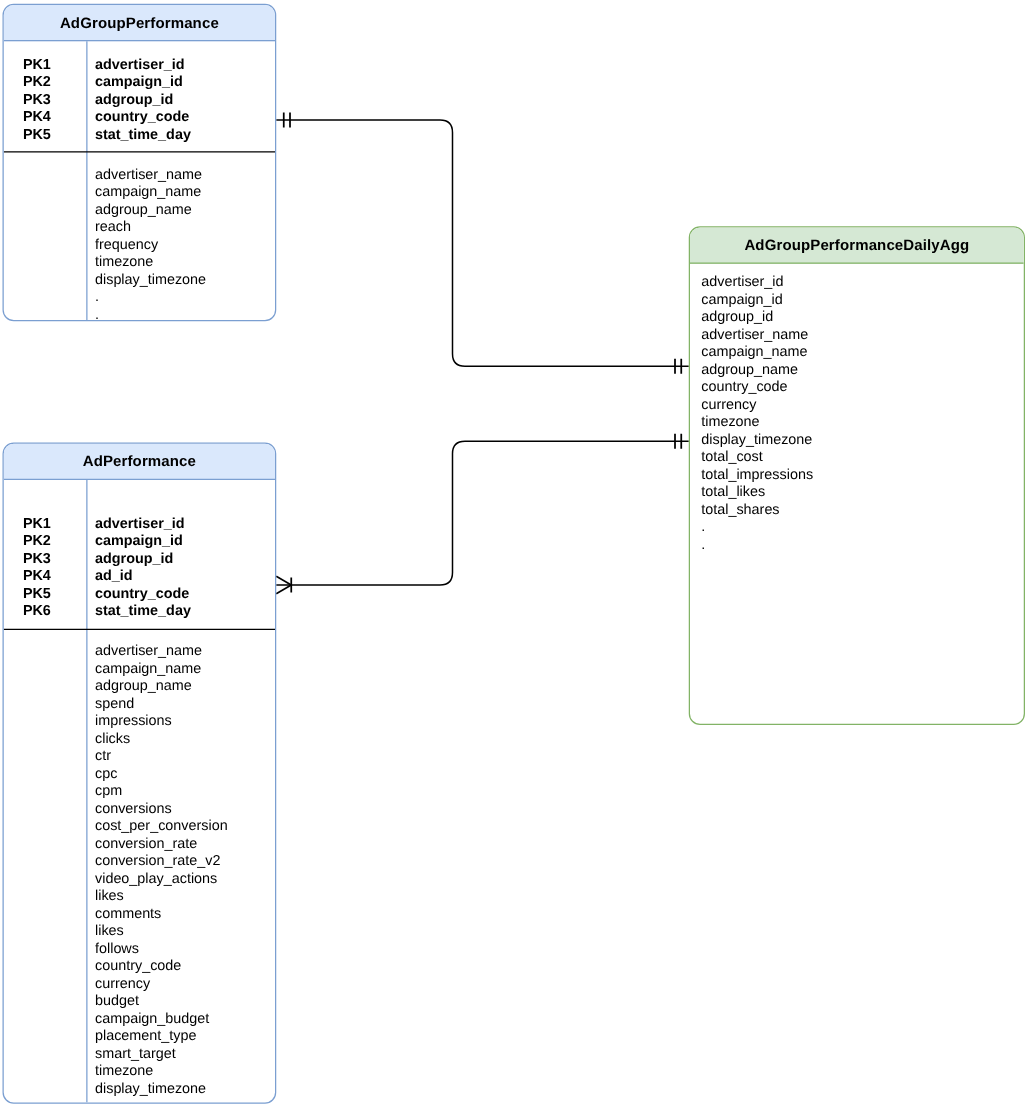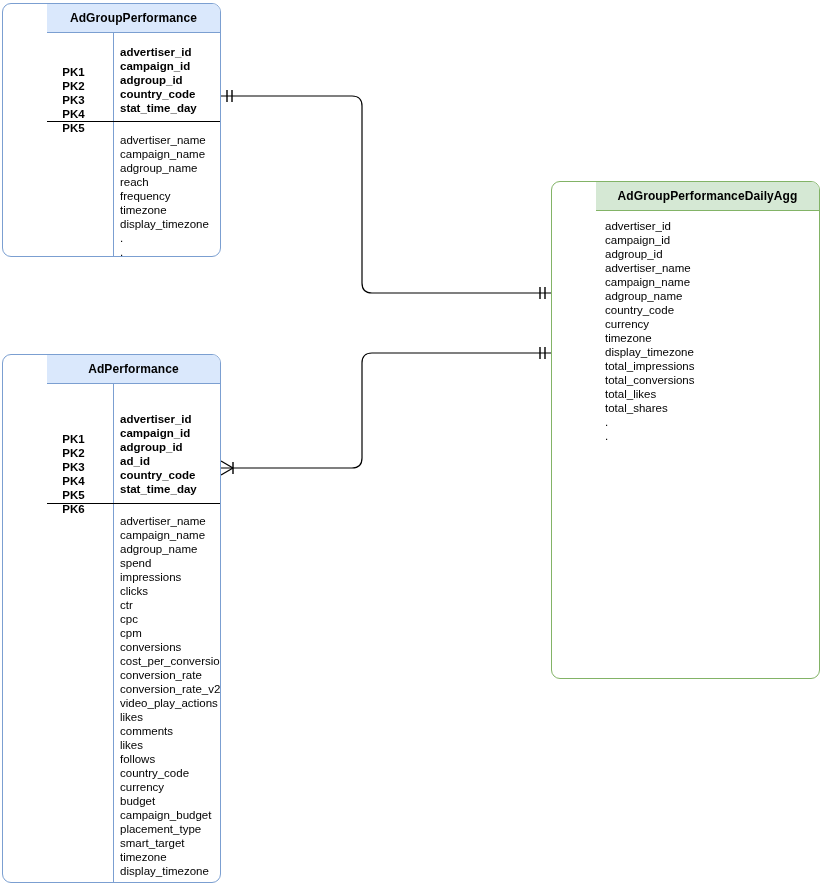--- a/index.html
+++ b/index.html
@@ -21,21 +21,20 @@
     height: 894px;
   }
 
   
   .entity {
     position: absolute;
     box-sizing: border-box;
     border-radius: 9px;
     background: #ffffff;
     overflow: hidden;
-    padding-left: 44px;
   }
   .entity.blue {
     border: 1.4px solid #7b9fd1;
   }
   .entity.green {
     border: 1.6px solid #82b366;
   }
   .entity-header {
     box-sizing: border-box;
     width: 100%;
@@ -78,21 +77,20 @@
     left: 0;
     right: 0;
     height: 1.4px;
     background: #000000;
   }
   .keycol {
     position: absolute;
     left: 0;
     top: 0;
     width: 66px;
-    margin-top: 20px;
   }
   .attrcol {
     position: absolute;
     left: 66px;
     top: 0;
     right: 0;
   }
   .pk-label {
     font-size: 11.5px;
     font-weight: bold;
@@ -264,36 +262,36 @@
           <div class="attr-field">campaign_budget</div>
           <div class="attr-field">placement_type</div>
           <div class="attr-field">smart_target</div>
           <div class="attr-field">timezone</div>
           <div class="attr-field">display_timezone</div>
           <div class="attr-field">.</div>
         </div>
     </div>
   </div>
 
-  <div class="entity green" id="ent-daily-agg" style="left:551px; top:181px; width:269px; height:498px;">
+  <div class="entity green" id="ent-daily-agg" style="left:551px; top:181px; width:269px; height:399px;">
     <div class="entity-header">AdGroupPerformanceDailyAgg</div>
     <div class="body-green">
       <div id="attrs-daily-agg">
           <div class="green-field">advertiser_id</div>
           <div class="green-field">campaign_id</div>
           <div class="green-field">adgroup_id</div>
           <div class="green-field">advertiser_name</div>
           <div class="green-field">campaign_name</div>
           <div class="green-field">adgroup_name</div>
           <div class="green-field">country_code</div>
           <div class="green-field">currency</div>
           <div class="green-field">timezone</div>
           <div class="green-field">display_timezone</div>
+          <div class="green-field">total_cost</div>
           <div class="green-field">total_impressions</div>
-          <div class="green-field">total_conversions</div>
           <div class="green-field">total_likes</div>
           <div class="green-field">total_shares</div>
           <div class="green-field">.</div>
           <div class="green-field">.</div>
         </div>
     </div>
   </div>
 
 </div>
 

